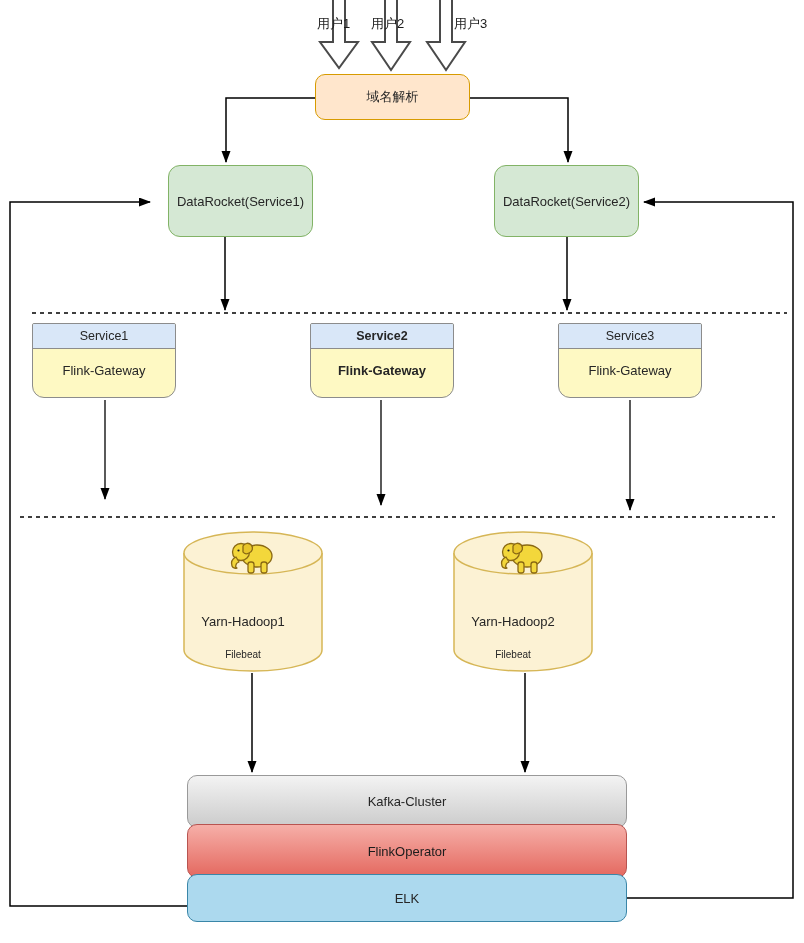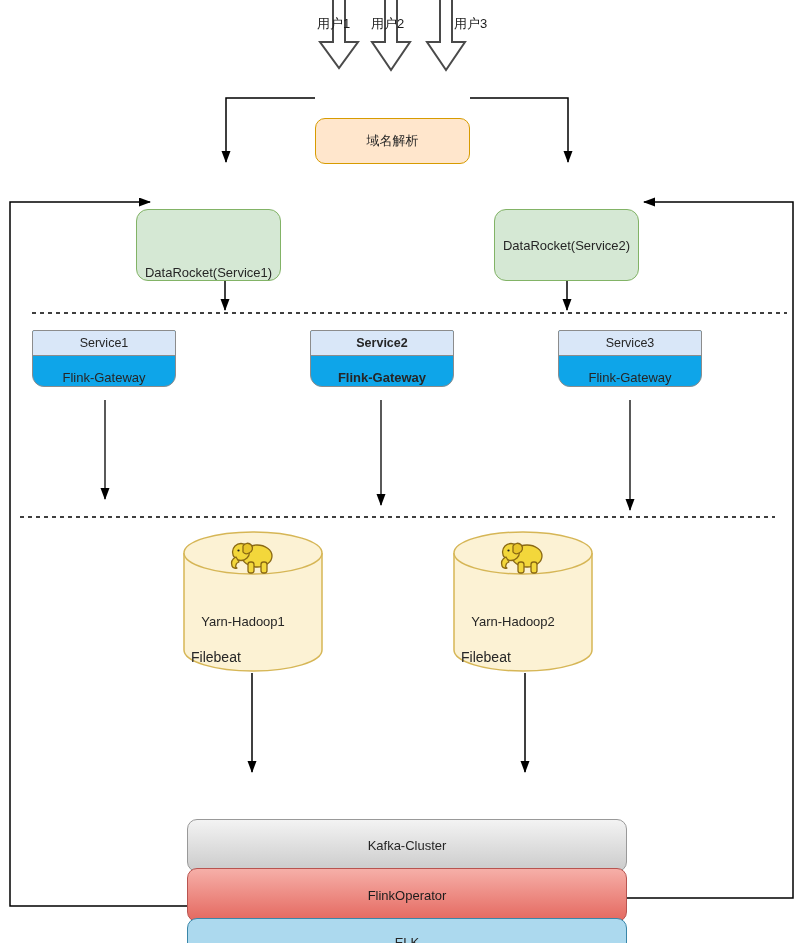--- a/index.html
+++ b/index.html
@@ -2,40 +2,40 @@
 <html><head>
 <meta charset="utf-8">
 <style>
   html,body{margin:0;padding:0;background:#ffffff;}
   .canvas{
     position:relative;width:804px;height:943px;background:#ffffff;overflow:hidden;
     font-family:"Liberation Sans", sans-serif;color:#262626;
   }
   .layer{position:absolute;left:0;top:0;width:804px;height:943px;}
   .node{position:absolute;display:flex;align-items:center;justify-content:center;
-        box-sizing:border-box;font-size:13px;text-align:center;margin-top:44px;}
+        box-sizing:border-box;font-size:13px;text-align:center;}
   .user-label{position:absolute;font-size:13px;color:#1c1c1c;white-space:nowrap;}
   .domain{left:315px;top:74px;width:155px;height:46px;background:#FFE6CC;
           border:1.5px solid #D79B00;border-radius:10px;}
   .rocket{width:145px;height:72px;top:165px;background:#D5E8D4;
           border:1.5px solid #82B366;border-radius:12px;}
-  .rocket1{left:136px;align-items:flex-end;} .rocket2{left:494px;}
-  .svcbox{position:absolute;top:330px;width:144px;height:57px;box-sizing:border-box;
-          border:1px solid #8C8C8C;border-radius:2px 2px 12px 12px;background:#0ea5e9;
+  .rocket1{left:168px;} .rocket2{left:494px;}
+  .svcbox{position:absolute;top:323px;width:144px;height:75px;box-sizing:border-box;
+          border:1px solid #8C8C8C;border-radius:2px 2px 12px 12px;background:#fef9c3;
           overflow:hidden;}
   .svc1{left:32px;} .svc2{left:310px;font-weight:bold;} .svc3{left:558px;}
   .svc-header{height:24px;line-height:24px;background:#D9E7F8;border-bottom:1px solid #8C8C8C;
               font-size:12.5px;text-align:center;}
   .svc-body{height:44px;font-size:13px;text-align:center;padding-top:14px;box-sizing:border-box;}
   .cyl{position:absolute;top:530px;width:120px;height:143px;}
   .cyl1{left:183px;} .cyl2{left:453px;}
   .cyl svg.shape{position:absolute;left:0;top:0;}
   .cyl .icon{position:absolute;left:45px;top:7px;}
   .cyl .name{position:absolute;left:0;top:84px;width:100%;text-align:center;font-size:13px;}
-  .cyl .agent{position:absolute;left:8px;top:119px;width:100%;font-size:14px;}
+  .cyl .agent{position:absolute;left:0;top:119px;width:100%;text-align:center;font-size:10px;}
   .stack{left:187px;width:440px;border-radius:10px;}
   .kafka{top:775px;height:53px;background:linear-gradient(180deg,#F3F3F3 0%,#CBCBCB 100%);
          border:1px solid #999999;z-index:3;}
   .flinkop{top:824px;height:54px;background:linear-gradient(180deg,#F6AFA8 0%,#E4685F 100%);
          border:1px solid #B85450;z-index:4;color:#1c1c1c;}
   .elk{top:874px;height:48px;background:#ACD9EE;border:1.5px solid #3A86A8;z-index:5;}
 </style>
 </head>
 <body>
 

